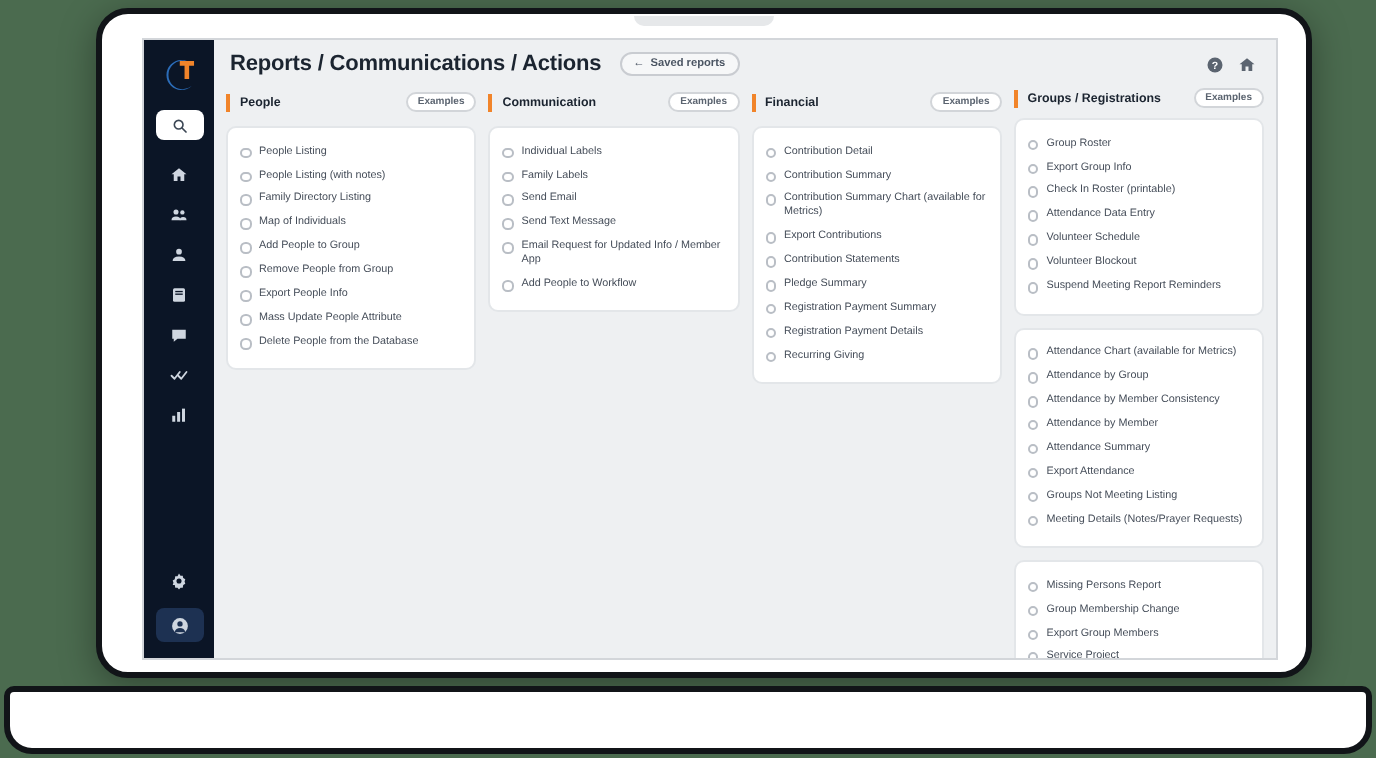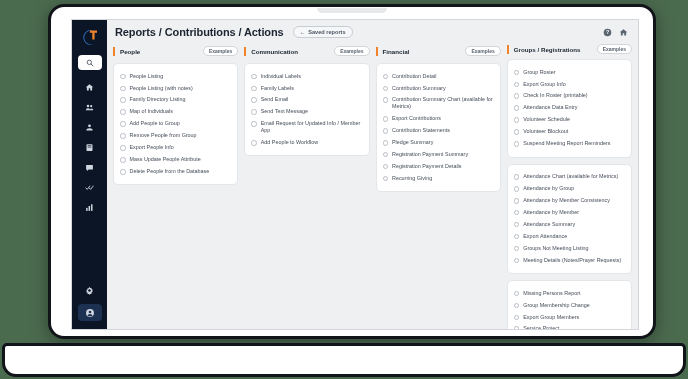--- a/index.html
+++ b/index.html
@@ -280,21 +280,21 @@
           <circle cx="12" cy="9.5" r="3.2" fill="#1d3152"></circle>
           <path d="M5.5 19.5 q1.5-5 6.5-5 t6.5 5 Z" fill="#1d3152"></path>
         </svg>
       </div>
 
     </nav>
 
     <section class="main">
 
       <div class="topbar">
-        <div class="page-title">Reports / Contributions / Actions</div>
+        <div class="page-title">Reports / Communications / Actions</div>
 
         <div class="saved-reports-btn">
           <span>←</span>
           <span>Saved reports</span>
         </div>
 
         <div class="topbar-spacer"></div>
 
         <div class="topbar-icons">
           <span>

